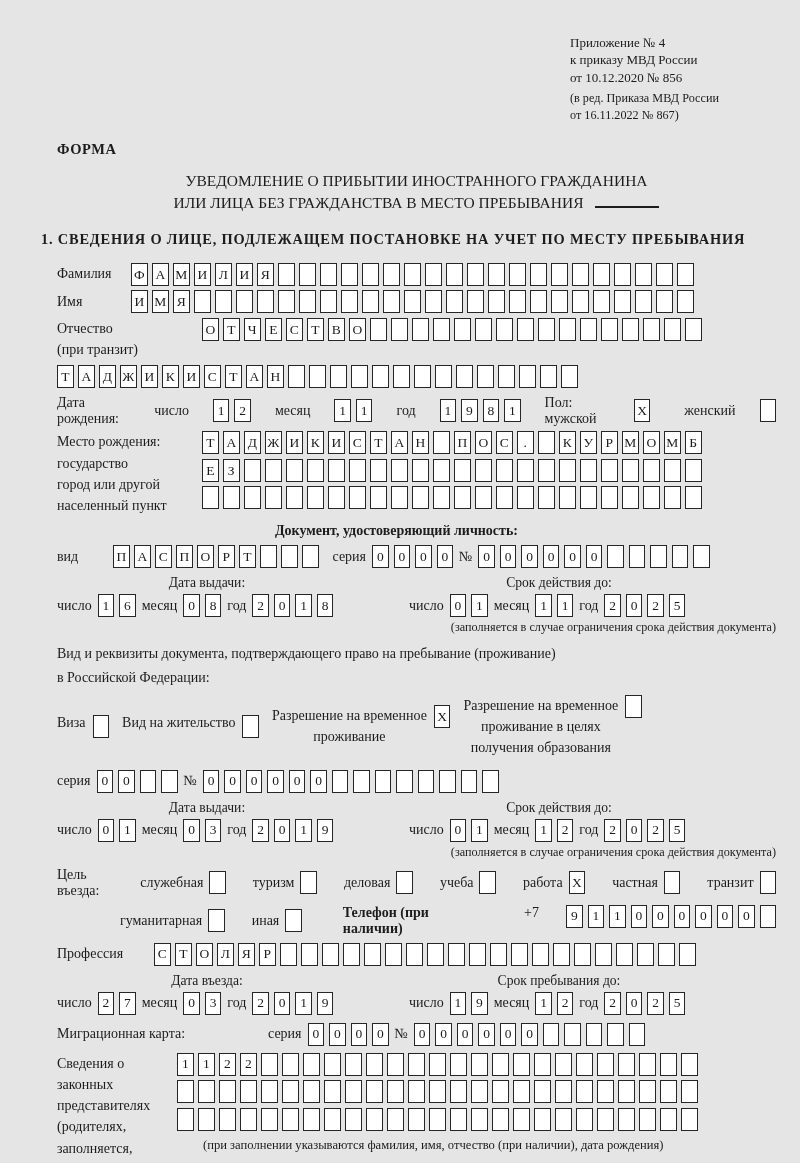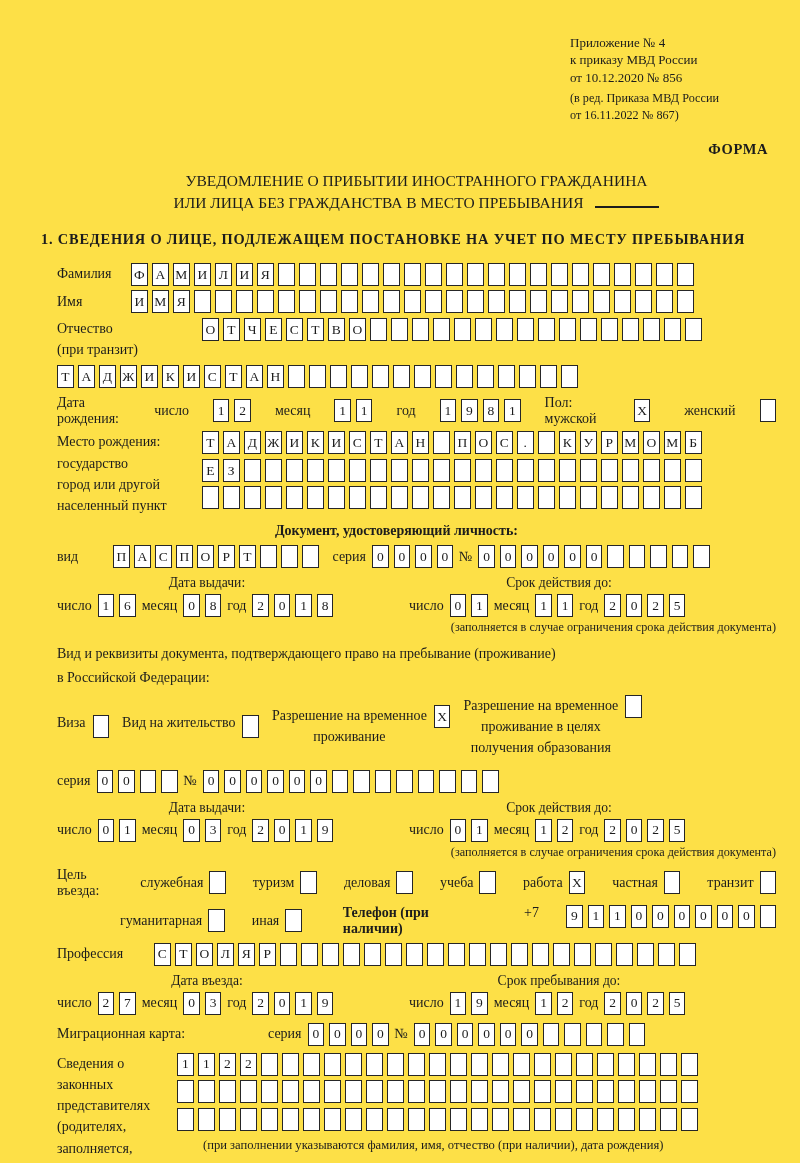--- a/index.html
+++ b/index.html
@@ -1,25 +1,25 @@
 <!DOCTYPE html>
 <html lang="ru"><head>
 <meta charset="utf-8">
 <style>
   * { box-sizing: border-box; }
   html, body { margin: 0; padding: 0; background: #ffffff; }
   .page {
-    width: 800px; height: 1163px; background: #fde047; color: #1c1c1c;
+    width: 800px; height: 1163px; background: #e5e5e5; color: #1c1c1c;
     font-family: "Liberation Serif", "DejaVu Serif", serif;
     font-size: 14px; padding: 34px 24px 16px 57px; overflow: hidden;
   }
   .ref { margin-left: 513px; width: 210px; line-height: 1.34; font-size: 13px; }
   .ref .small { font-size: 12.2px; }
   .ref .gap-top { margin-top: 4px; }
-  .forma { text-align: right; font-weight: bold; font-size: 14.5px; letter-spacing: 0.6px; margin: 18px 8px 12px 0; }
+  .forma { font-weight: bold; font-size: 14.5px; letter-spacing: 0.6px; margin: 18px 8px 12px 0; }
   .title { text-align: center; font-weight: normal; font-size: 15.5px; line-height: 1.45; margin: 4px 0 16px; }
   .uline { display: inline-block; width: 64px; border-bottom: 2px solid #1c1c1c; margin-left: 12px; }
   .sec { font-weight: bold; font-size: 14.4px; letter-spacing: 0.8px; white-space: nowrap; margin: 0 0 15px -16px; }
 
   .row { display: flex; align-items: center; margin-bottom: 4.5px; }
   .mrow { display: flex; align-items: flex-start; margin-bottom: 4.5px; }
   .lblc { line-height: 1.52; flex: none; }
   .w74 { width: 74px; flex: none; }
   .w97 { width: 97px; flex: none; }
   .w122 { width: 122px; flex: none; }

